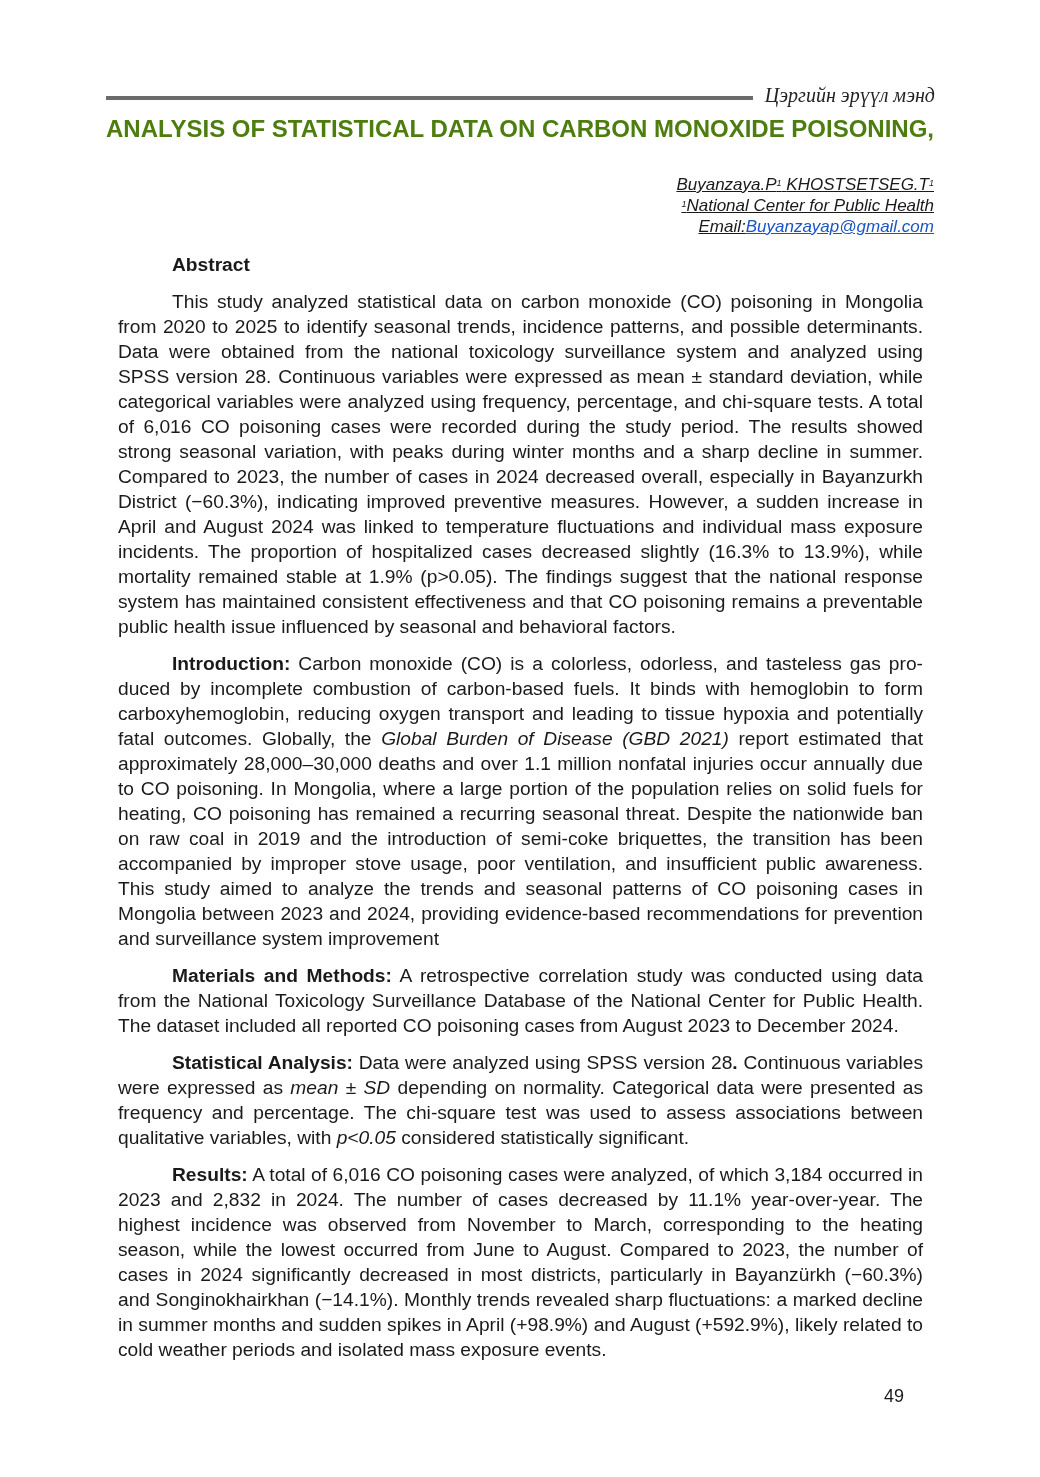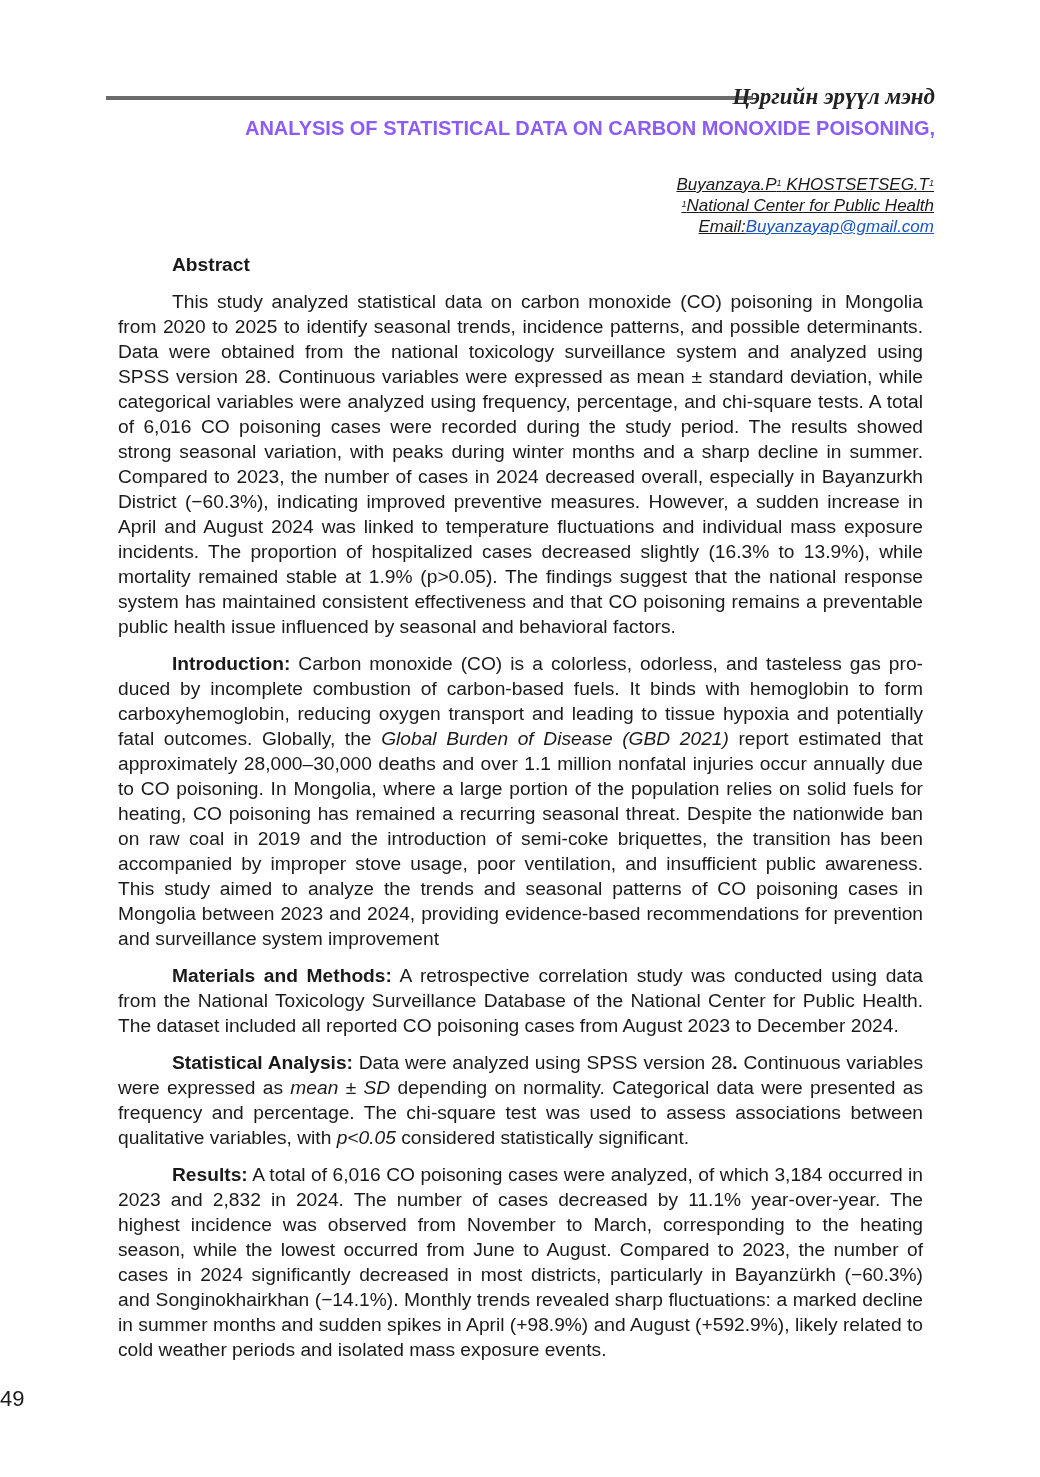--- a/index.html
+++ b/index.html
@@ -8,43 +8,43 @@
     font-family: "Liberation Sans", sans-serif; color: #1a1a1a;
   }
   .running-header {
     position: absolute; left: 106px; top: 84px; width: 829px; height: 22px;
   }
   .running-header .rule {
     position: absolute; left: 0; top: 12px; width: 647px; height: 4px; background: #6b6b6b;
   }
   .running-header .journal {
     position: absolute; right: 0; top: 0;
-    font-family: "Liberation Serif", serif; font-style: italic; font-weight: bold;
-    font-size: 23px; color: #222;
+    font-family: "Liberation Serif", serif; font-style: italic; font-weight: normal;
+    font-size: 20px; color: #222;
   }
   .title {
     position: absolute; left: 106px; top: 116px; width: 829px;
-    text-align: right; font-weight: bold; font-size: 20px; line-height: 25px; color: #8b5cf6;
+    text-align: left; font-weight: bold; font-size: 24px; line-height: 25px; color: #4d7c0f;
   }
   .authors {
     position: absolute; left: 500px; top: 174px; width: 434px;
     text-align: right; font-style: italic; font-size: 17px; line-height: 21px; color: #1a1a1a; text-decoration: underline;
   }
   .authors sup { font-size: 9px; vertical-align: top; position: relative; top: -1px; }
   .authors a { color: #1a55c4; text-decoration: underline; text-align: center; }
   .body-text {
     position: absolute; left: 106px; top: 240px; width: 829px;
     font-size: 19.2px; line-height: 25px; text-align: justify; hyphens: manual;
   }
   .body-text p { margin: 12px; text-indent: 54px; }
   .body-text p.heading { font-weight: bold; }
   .body-text b { font-weight: bold; }
   .page-number {
-    position: absolute; left: 0; top: 1386px; width: 904px; text-align: left;
-    font-size: 22px; color: #1a1a1a;
+    position: absolute; left: 0; top: 1386px; width: 904px; text-align: right;
+    font-size: 18px; color: #1a1a1a;
   }
 </style>
 </head>
 <body>
 
 <div class="running-header">
   <div class="rule"></div>
   <span class="journal">Цэргийн эрүүл мэнд</span>
 </div>
 

